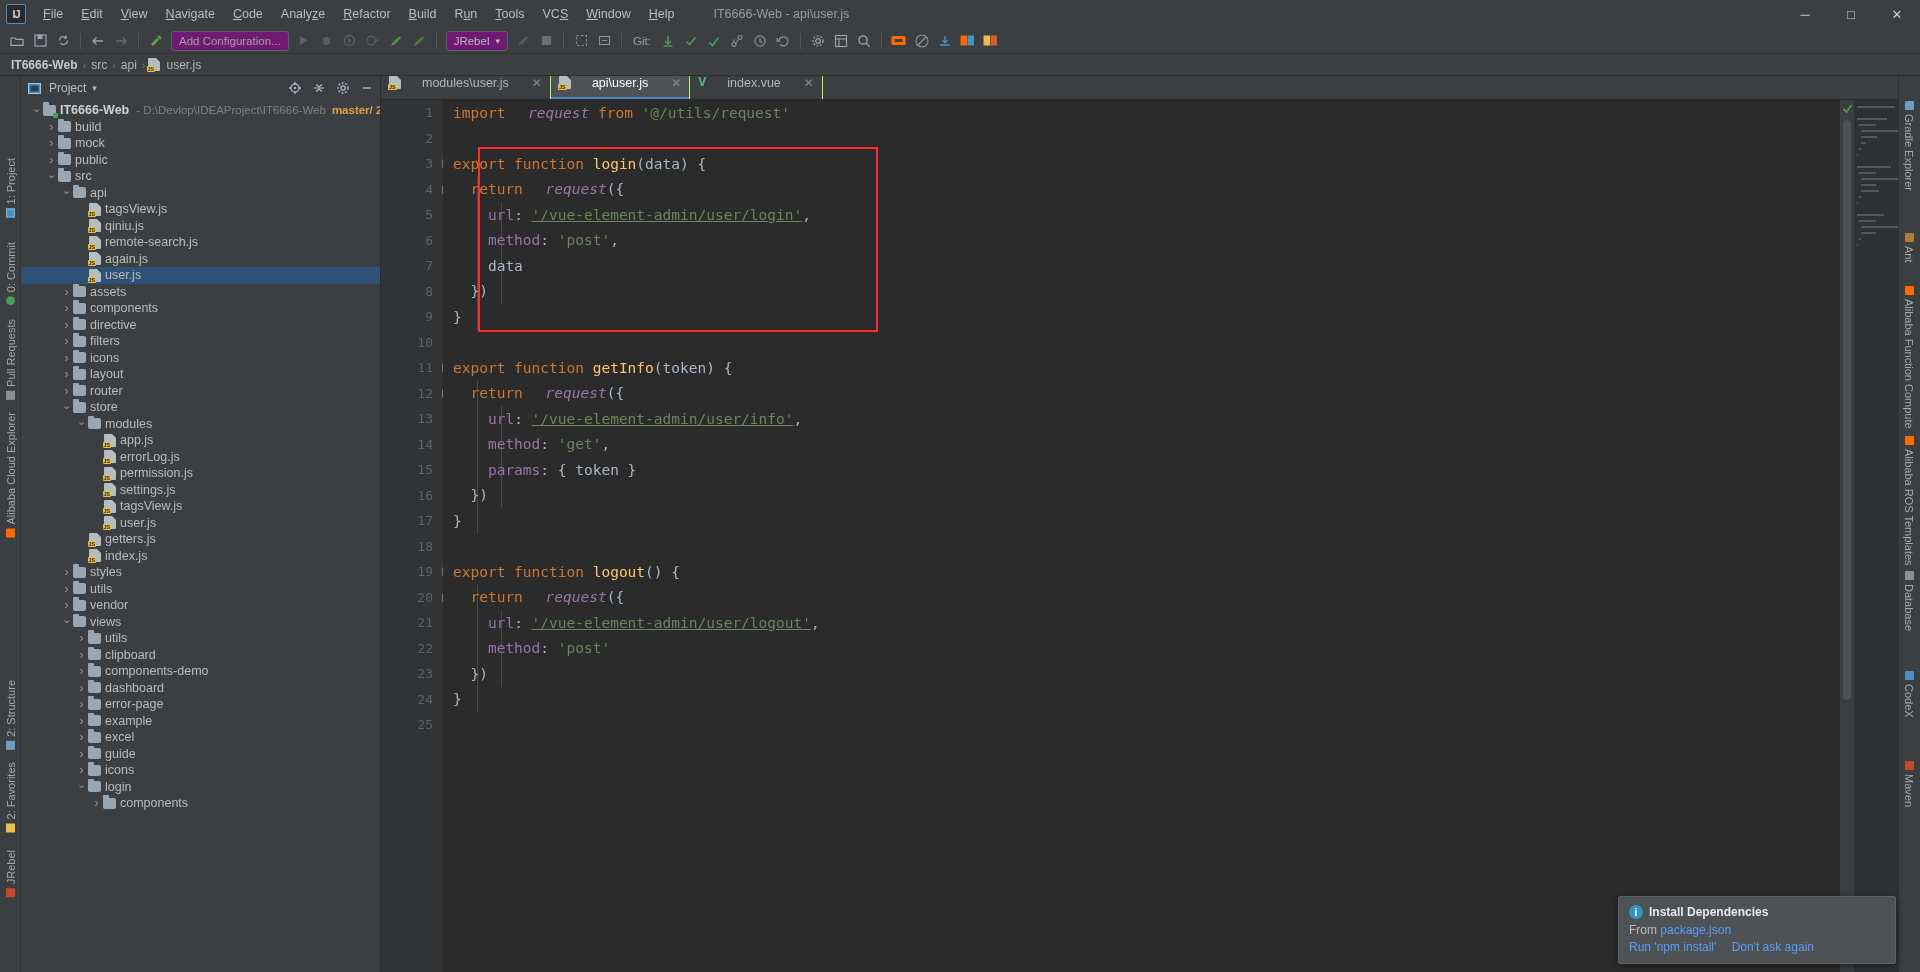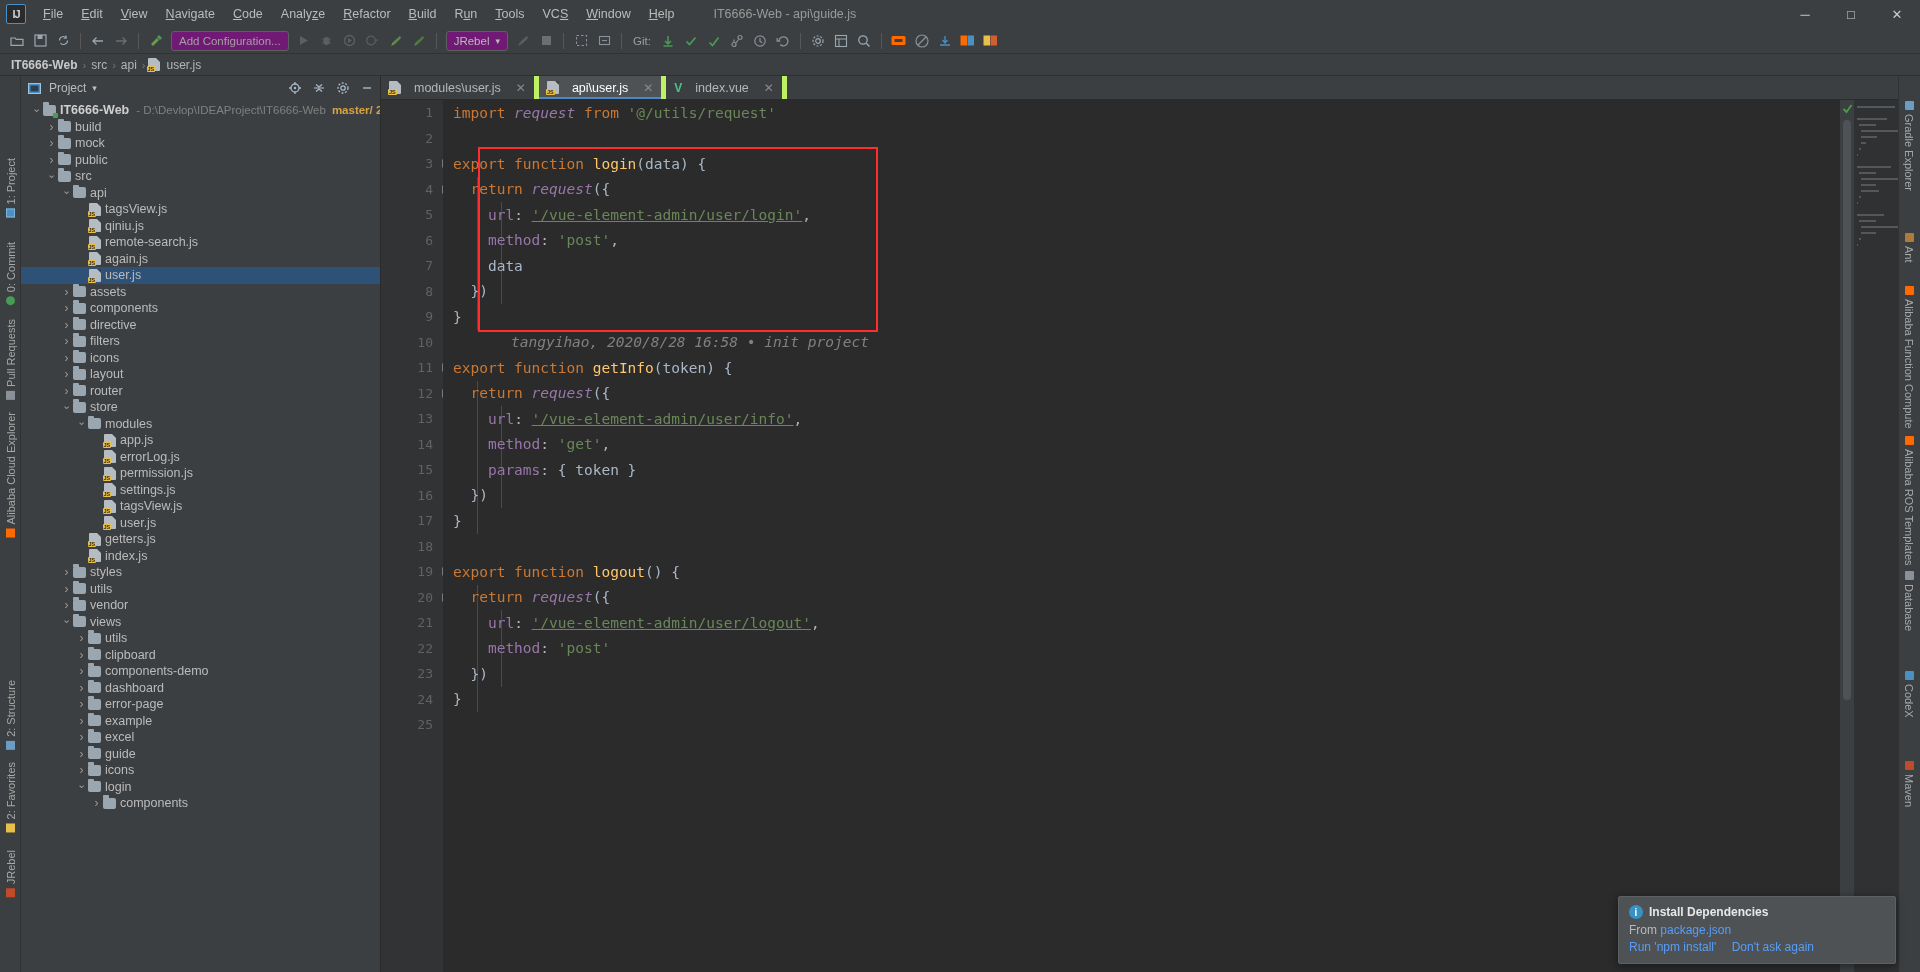--- a/index.html
+++ b/index.html
@@ -141,22 +141,22 @@
   }
   .vuefile { color: #4fc08d; font-size: 12px; font-weight: bold; line-height: 1; }
 
   
   .editor-col { flex: 1; display: flex; flex-direction: column; min-width: 0; background: #2b2b2b; }
   .tabbar {
     height: 24px; background: #3c3f41; display: flex; align-items: stretch; flex: none;
     border-bottom: 1px solid #2b2b2b;
   }
   .etab {
-    display: flex; align-items: center; gap: 13px; padding: 0 8px;
-    font-size: 12.5px; color: #b6b6b6; position: relative; border-right: 5px solid #bef264;
+    display: flex; align-items: flex-start; gap: 21px; padding: 0 8px;
+    font-size: 12.5px; color: #b6b6b6; position: relative; border-right: 1px solid #bef264;
   }
   .etab.active { background: #4e5254; color: #ffffff; }
   .etab.active::after {
     content:''; position:absolute; left:0; right:0; bottom:0; height:2px; background:#4a88c7;
   }
   .etab .x { color: #8a8a8a; font-size: 12px; margin-left: 2px; }
 
   .editor-area { flex: 1; display: flex; position: relative; min-height: 0; overflow: hidden; }
   .gutter {
     width: 62px; flex: none; background: #313335; position: relative;
@@ -180,21 +180,21 @@
     font-family: "DejaVu Sans Mono", monospace; font-size: 14.5px;
     padding-left: 10px;
   }
   .cline { height: 25.5px; display: flex; align-items: center; white-space: pre; }
   .indent-guide {
     position: absolute; width: 1px; background: #4b4b4b; left: 0;
   }
   
   .kw { color: #cc7832; }
   .fn { color: #ffc66d; }
-  .var { color: #9876aa; font-style: italic; }
+  .var { color: #9876aa; font-style: italic; margin-left: 14px; }
   .prop { color: #9876aa; }
   .str { color: #6a8759; }
   .param { color: #a9b7c6; }
   .plain { color: #a9b7c6; }
   .annot { color: #808080; font-style: italic; }
 
   .highlight-box {
     position: absolute; border: 2px solid #ff2d2d; pointer-events: none; z-index: 5;
   }
 
@@ -256,21 +256,21 @@
         <div class="menu-item"><u>C</u>ode</div>
         <div class="menu-item">Analy<u>z</u>e</div>
         <div class="menu-item"><u>R</u>efactor</div>
         <div class="menu-item"><u>B</u>uild</div>
         <div class="menu-item">R<u>u</u>n</div>
         <div class="menu-item"><u>T</u>ools</div>
         <div class="menu-item">VC<u>S</u></div>
         <div class="menu-item"><u>W</u>indow</div>
         <div class="menu-item"><u>H</u>elp</div>
       </div>
-    <div class="win-title">IT6666-Web - api\guide.js</div>
+    <div class="win-title">IT6666-Web - api\user.js</div>
     <div class="win-controls">
       <div class="win-btn">─</div>
       <div class="win-btn">□</div>
       <div class="win-btn close">✕</div>
     </div>
   </div>
 
   <div class="toolbar">
     <div class="tb-icon">
       <svg width="14" height="14" viewBox="0 0 14 14">
@@ -934,21 +934,20 @@
             <div class="cline" style="position: relative; z-index: 2;"><span class="plain">  })</span></div>
             <div class="cline" style="position: relative; z-index: 2;"><span class="plain">}</span></div>
             <div class="cline" style="position: relative; z-index: 2;"></div>
             <div class="cline" style="position: relative; z-index: 2;"><span class="kw">export function </span><span class="fn">logout</span><span class="plain">() {</span></div>
             <div class="cline" style="position: relative; z-index: 2;"><span class="plain">  </span><span class="kw">return </span><span class="var">request</span><span class="plain">({</span></div>
             <div class="cline" style="position: relative; z-index: 2;"><span class="plain">    </span><span class="prop">url</span><span class="plain">: </span><span class="str" style="text-decoration: underline;">'/vue-element-admin/user/logout'</span><span class="plain">,</span></div>
             <div class="cline" style="position: relative; z-index: 2;"><span class="plain">    </span><span class="prop">method</span><span class="plain">: </span><span class="str">'post'</span></div>
             <div class="cline" style="position: relative; z-index: 2;"><span class="plain">  })</span></div>
             <div class="cline" style="position: relative; z-index: 2;"><span class="plain">}</span></div>
             <div class="cline" style="position: relative; z-index: 2;"></div>
-            <div class="cline annot" style="position: absolute; left: 68px; top: 229.5px; z-index: 3;">tangyihao, 2020/8/28 16:58 • init project</div>
             <div class="indent-guide" style="left: 34px; top: 76.5px; height: 153px;"></div>
             <div class="indent-guide" style="left: 58px; top: 102px; height: 102px;"></div>
             <div class="indent-guide" style="left: 34px; top: 280.5px; height: 153px;"></div>
             <div class="indent-guide" style="left: 58px; top: 306px; height: 102px;"></div>
             <div class="indent-guide" style="left: 34px; top: 484.5px; height: 127.5px;"></div>
             <div class="indent-guide" style="left: 58px; top: 510px; height: 76.5px;"></div>
           </div>
         <div class="marker-bar">
           <span class="err-ok">
             <svg width="11" height="11" viewBox="0 0 11 11">

